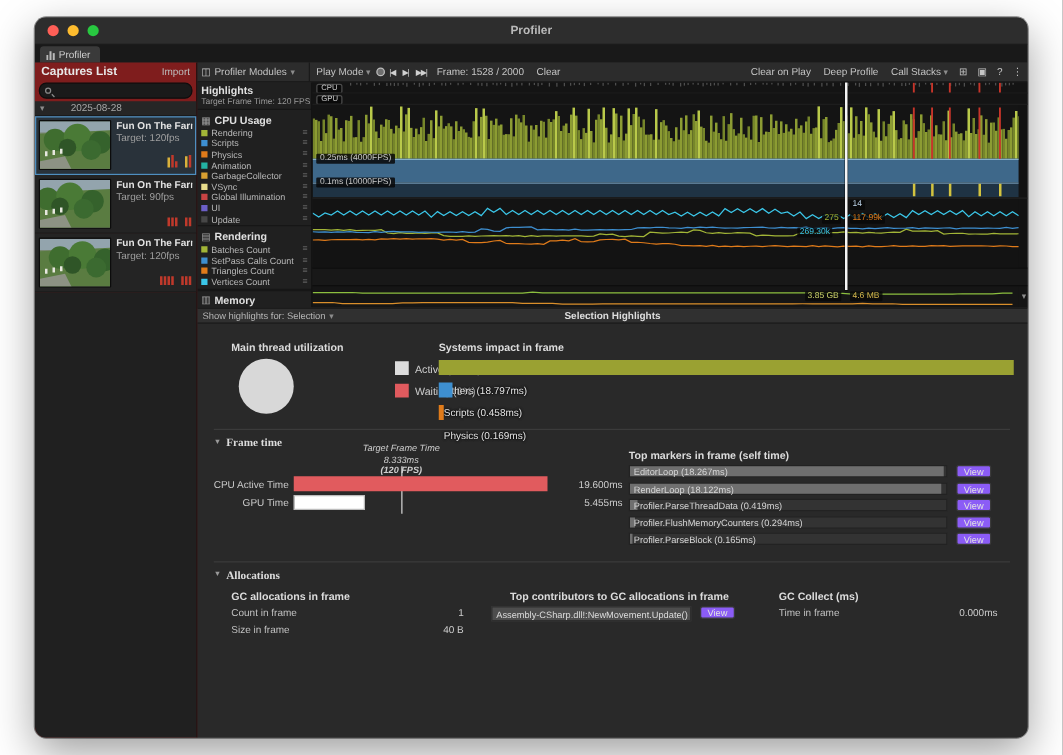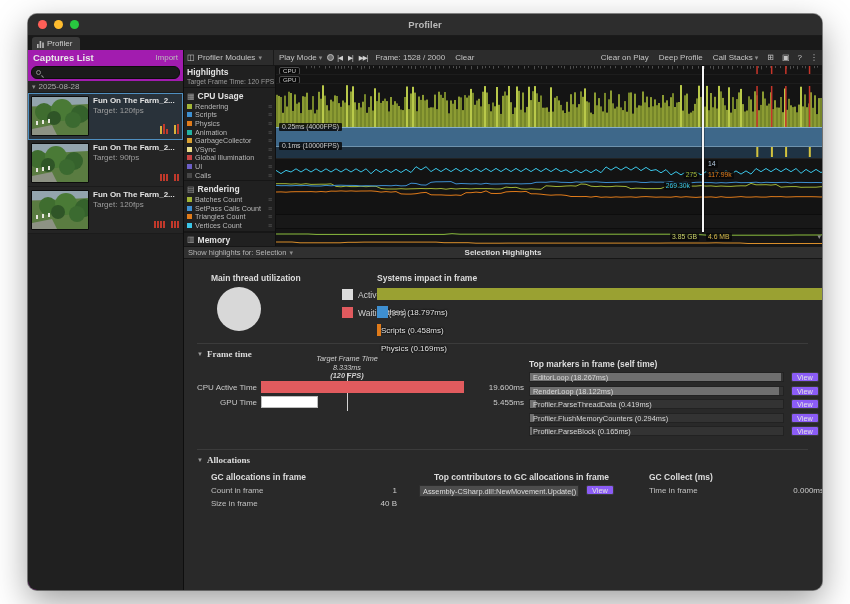--- a/index.html
+++ b/index.html
@@ -9,28 +9,28 @@
   .titlebar { height:22px; background:#2d2d2d; border-bottom:1px solid #1b1b1b; display:flex; align-items:center; position:relative; flex:none; }
   .tl { width:9px; height:9px; border-radius:50%; margin-left:7px; }
   .tl.red{ background:#ff5f57; margin-left:10px;} .tl.yel{background:#febc2e;} .tl.grn{background:#28c840;}
   .win-title { position:absolute; left:0; right:0; text-align:center; font-size:9.5px; font-weight:bold; color:#b9b9b9; }
   
   .tabbar { height:14px; background:#191919; display:flex; align-items:flex-end; flex:none; }
   .tab { height:13px; background:#3a3a3a; border-radius:3px 3px 0 0; margin-left:4px; display:flex; align-items:center; padding:0 8px 0 5px; gap:3px; }
   .tab-label { font-size:8px; color:#cfcfcf; }
   .content { flex:1; display:flex; min-height:0; }
   
-  .sidebar { width:156px; flex:none; background:#a21caf; border-right:1px solid #0e0e0e; display:flex; flex-direction:column; }
+  .sidebar { width:130px; flex:none; background:#7f1d1d; border-right:1px solid #0e0e0e; display:flex; flex-direction:column; }
   .sb-head { height:15px; display:flex; align-items:center; justify-content:space-between; padding:0 5px; }
   .sb-title { font-size:9.5px; font-weight:bold; color:#e8e8e8; }
   .sb-import { font-size:8px; color:#bdbdbd; }
   .sb-search { height:13px; margin:1px 3px 2px 3px; background:#1a1a1a; border:1px solid #0d0d0d; border-radius:6px; display:flex; align-items:center; padding:0 4px; gap:3px; }
   .mag { width:5px; height:5px; border:1px solid #8a8a8a; border-radius:50%; position:relative; flex:none; }
   .mag::after { content:""; position:absolute; width:3px; height:1px; background:#8a8a8a; transform:rotate(45deg); left:4px; top:5px; }
-  .sb-group { height:12px; background:#262626; display:flex; align-items:center; gap:3px; padding:0 4px; font-size:8px; color:#a8a8a8; border-bottom:1px solid #1a1a1a; }
+  .sb-group { height:12px; background:#262626; display:flex; align-items:center; gap:21px; padding:0 4px; font-size:8px; color:#a8a8a8; border-bottom:1px solid #1a1a1a; }
   .caret { font-size:7px; color:#8c8c8c; }
   .cap-items { flex:none; }
   .cap-item { height:47px; display:flex; gap:4px; padding:3px; background:#242424; border-bottom:1px solid #1b1b1b; position:relative; }
   .cap-item.selected { background:#29323a; outline:1px solid #4f8fc0; outline-offset:-1px; }
   .thumb { width:58px; height:40px; flex:none; border:1px solid #0c0c0c; border-radius:1px; overflow:hidden; }
   .thumb svg { display:block; }
   .cap-info { flex:1; display:flex; flex-direction:column; font-size:8px; position:relative; min-width:0; }
   .cap-name { color:#e3e3e3; font-weight:bold; white-space:nowrap; overflow:hidden; }
   .cap-target { color:#9f9f9f; margin-top:1px; white-space:nowrap; }
   .cap-bars { position:absolute; right:1px; bottom:2px; display:flex; align-items:flex-end; gap:1px; height:11px; }
@@ -317,21 +317,21 @@
                   <span class="legend-label">Global Illumination</span>
                   <span class="handle">≡</span>
                 </div>
                 <div class="legend-row">
                   <span class="sw" style="background: rgb(108, 95, 199);"></span>
                   <span class="legend-label">UI</span>
                   <span class="handle">≡</span>
                 </div>
                 <div class="legend-row">
                   <span class="sw" style="background: rgb(71, 71, 71);"></span>
-                  <span class="legend-label">Calls</span>
+                  <span class="legend-label">Update</span>
                   <span class="handle">≡</span>
                 </div>
               </div>
           </div>
           <div class="module">
             <div class="module-head">
               <span class="module-icon">▤</span>
               <span class="module-title">Rendering</span>
             </div>
             <div id="rend-legend">

